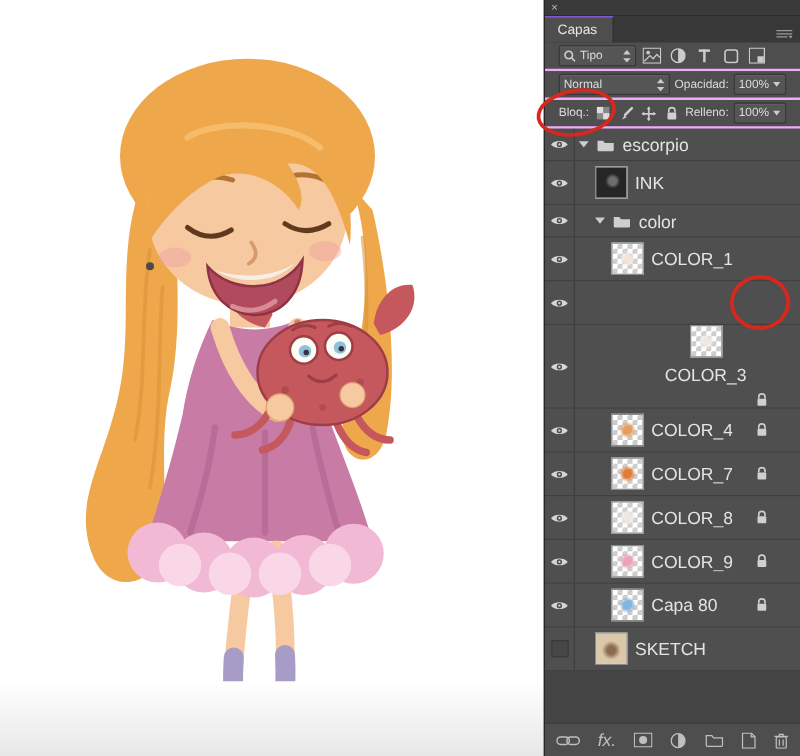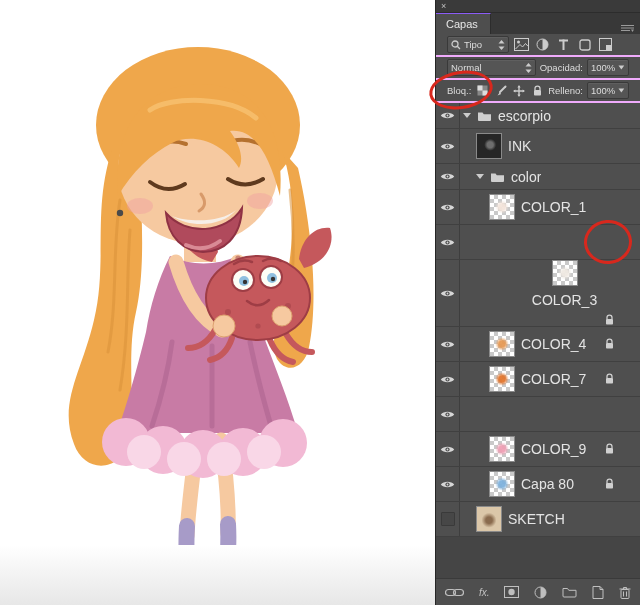--- a/index.html
+++ b/index.html
@@ -72,21 +72,21 @@
   .thumb .blob{position:absolute;inset:3px;background:radial-gradient(closest-side,var(--blob,transparent) 0%,var(--blob,transparent) 35%,transparent 75%);opacity:.95}
   .thumb.style-ink .blob{inset:0;background:radial-gradient(circle at 55% 45%,#6e6e6e 0 16%,transparent 32%),#262626;opacity:1}
   .thumb.style-sketch .blob{inset:0;background:radial-gradient(circle at 50% 55%,#8a6b4e 0 18%,transparent 42%),#dbc7a9;opacity:1}
   .layer-name{color:#e4e4e4;font-size:14px;white-space:nowrap;overflow:hidden}
   .lock{margin-left:auto;margin-right:26px;display:flex;align-items:center}
 
   
   .bottom-bar{flex:0 0 27px;background:#4e4e4e;border-top:1px solid #3a3a3a;display:flex;
               align-items:center;justify-content:space-between;padding:0 9px}
   .bicon{display:flex;align-items:center;color:#cbcbcb;font-size:10px;opacity:.9}
-  .fx-label{font-size:10px;color:#cbcbcb;font-style:italic}
+  .fx-label{font-size:14px;color:#cbcbcb;font-style:italic}
 
   
   .annot{position:absolute;border:3px solid var(--annot);border-radius:50%;pointer-events:none;z-index:50}
   #annot1{left:429px;top:71px;width:64px;height:38px;transform:rotate(-9deg)}
   #annot2{left:584px;top:220px;width:48px;height:44px;transform:rotate(-4deg)}
 </style>
 </head>
 <body>
 
 <div class="stage">
@@ -440,20 +440,33 @@
     </div>
   </div>
         <div class="layer-row item-row">
     <div class="eye-cell">
       <svg class="eye-svg" width="15" height="9" viewBox="0 0 15 9">
         <path d="M0.8 4.5 C3.5 0.8 11.5 0.8 14.2 4.5 C11.5 8.2 3.5 8.2 0.8 4.5 Z" fill="#d6d6d6"></path>
         <circle cx="7.5" cy="4.5" r="2.1" fill="#4e4e4e"></circle>
         <circle cx="7.5" cy="4.5" r="0.9" fill="#d6d6d6"></circle>
       </svg>
     </div>
+    <div class="row-content" style="padding-left: 29px;">
+
+      <div class="thumb" style="--blob: #efe7e0;">
+              <div class="blob"></div>
+            </div>
+      <span class="layer-name">COLOR_8</span>
+      <span class="lock">
+        <svg width="9" height="12" viewBox="0 0 9 12">
+          <path d="M2 5 V3.6 a2.5 2.5 0 0 1 5 0 V5" fill="none" stroke="#d0d0d0" stroke-width="1.3"></path>
+          <rect x="1" y="5" width="7" height="5.6" rx="0.8" fill="#d0d0d0"></rect>
+        </svg>
+      </span>
+    </div>
   </div>
         <div class="layer-row item-row">
     <div class="eye-cell">
       <svg class="eye-svg" width="15" height="9" viewBox="0 0 15 9">
         <path d="M0.8 4.5 C3.5 0.8 11.5 0.8 14.2 4.5 C11.5 8.2 3.5 8.2 0.8 4.5 Z" fill="#d6d6d6"></path>
         <circle cx="7.5" cy="4.5" r="2.1" fill="#4e4e4e"></circle>
         <circle cx="7.5" cy="4.5" r="0.9" fill="#d6d6d6"></circle>
       </svg>
     </div>
     <div class="row-content" style="padding-left: 29px;">

